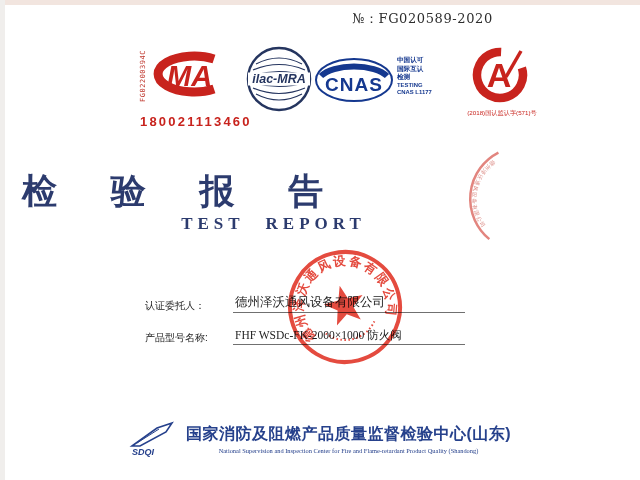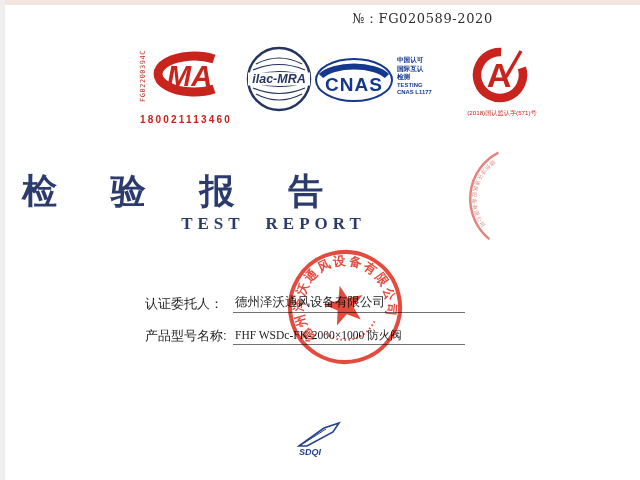--- a/index.html
+++ b/index.html
@@ -15,43 +15,43 @@
   .edge-left { left:0; top:0; width:5px; height:480px; background:#f0eeec; }
 
   
   .report-no { left:352px; top:10px; font-family:"DejaVu Serif", serif;
     font-size:13px; letter-spacing:.6px; color:#2d2d2d; }
 
   
   .side-code { left:114px; top:72px; width:58px; text-align:center;
     transform:rotate(-90deg); font-size:7px; color:#c0392f; letter-spacing:.5px;
     font-family:"DejaVu Sans Mono", monospace; }
-  .cma-block { left:140px; top:50px; width:94px; text-align:left; }
-  .cma-num { margin-top:12px; font-size:10px; letter-spacing:2.2px; color:#c8231d;
+  .cma-block { left:140px; top:50px; width:94px; text-align:center; }
+  .cma-num { margin-top:12px; font-size:13px; letter-spacing:2.2px; color:#c8231d;
     font-weight:bold; }
   .ilac-block { left:246px; top:46px;font-style:italic; }
   .cnas-block { left:314px; top:57px; }
   .cnas-side { left:397px; top:56px; line-height:1.3; color:#15388f; }
   .cnas-side .zh { font-size:6.6px; font-weight:bold; }
   .cnas-side .en { font-size:5.9px; font-weight:bold; }
   .cal-block { left:450px; top:46px; width:104px; text-align:center; }
   .cal-caption { margin-top:1px; font-size:6.2px; color:#c8231d; white-space:nowrap; }
 
   
   .title-zh { left:0; top:168px; width:604px; text-align:left;
     font-size:35px; font-weight:bold; color:#2c3b6e;
     letter-spacing:22px; text-indent:22px; }
   .title-en { left:0; top:214px; width:547px; text-align:center;
     font-family:"Liberation Serif", serif; font-size:17px; font-weight:bold;
     color:#2c3b6e; letter-spacing:5px; word-spacing:12px; }
 
   
   .form { left:145px; top:293px; width:320px; }
   .row { display:flex; align-items:flex-end; margin-bottom:12px; height:20px; }
-  .flabel { width:88px; flex:0 0 88px; font-size:13px; color:#1d1d1d; }
+  .flabel { width:88px; flex:0 0 88px; font-size:10px; color:#1d1d1d; }
   .fvalue { flex:1; border-bottom:1px solid #707070; font-size:12.5px;
     color:#1d1d1d; padding:0 2px 1px 2px; white-space:nowrap; }
   .fvalue.serif { font-family:"Liberation Serif", serif; font-size:11.5px; }
 
   
   .stamp-main { left:280px; top:242px; transform:rotate(-14deg);
     mix-blend-mode:multiply; opacity:.92; }
   .stamp-partial { left:444px; top:146px; transform:rotate(6deg); opacity:.85;
     mix-blend-mode:multiply; }
 
@@ -158,13 +158,17 @@
   </text>
   <path d="M 40,86 A 32,32 0 0 0 90,86" fill="none" stroke="#e23b2e" stroke-width="2" stroke-dasharray="1.5 2.5"></path>
 </svg>
 
 <div class="abs footer">
   <svg width="48" height="36" viewBox="0 0 48 36">
     <path d="M 3,25 L 28,7 L 43,2 L 37,11 L 11,25 Z" fill="#ffffff" stroke="#26418c" stroke-width="1.6"></path>
     <path d="M 8,22 L 30,8" fill="none" stroke="#26418c" stroke-width="1"></path>
     <text x="3" y="34" font-size="9" font-weight="bold" font-style="italic" fill="#26418c" font-family="Liberation Sans, sans-serif">SDQI</text>
   </svg>
+  <div class="footer-text">
+    <div class="footer-zh">国家消防及阻燃产品质量监督检验中心(山东)</div>
+    <div class="footer-en">National Supervision and Inspection Center for Fire and Flame-retardant Product Quality (Shandong)</div>
+  </div>
 </div>
 
 </body></html>

